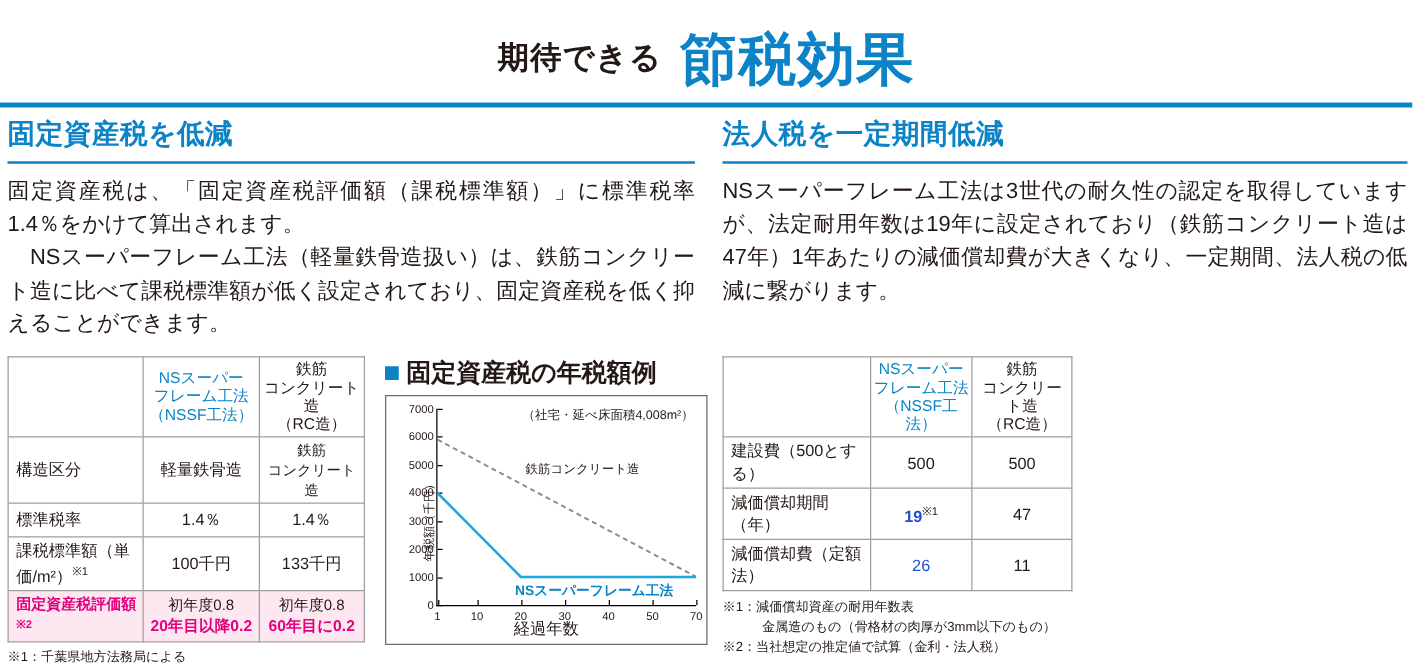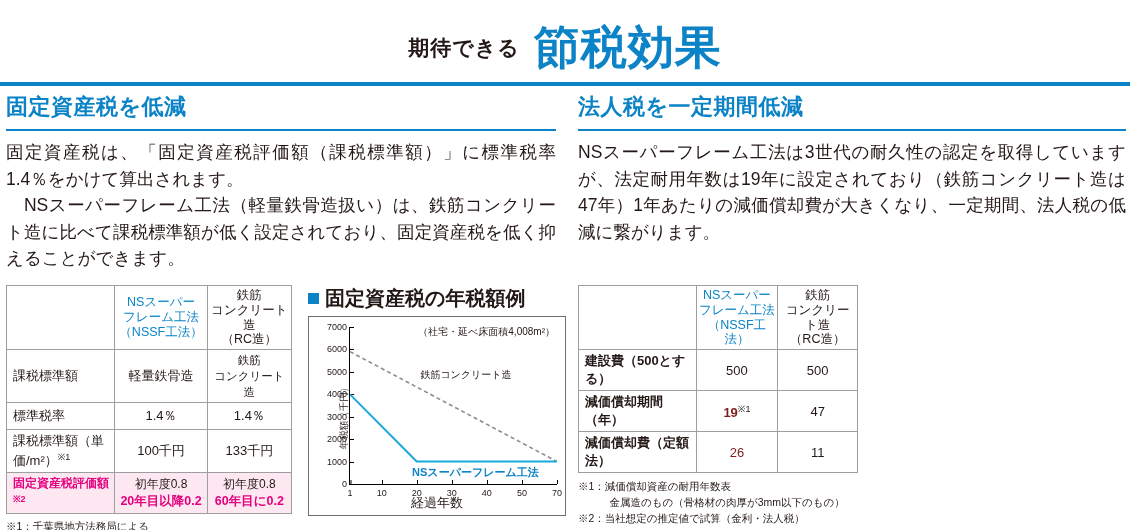--- a/index.html
+++ b/index.html
@@ -8,21 +8,21 @@
     width:1130px; height:530px;
     font-family:"Liberation Sans", sans-serif;
     color:#231815; background:#ffffff;
     position:relative; overflow:hidden;
   }
   .page { position:relative; width:1130px; height:530px; }
 
   
   .header { position:absolute; left:0; top:0; width:1130px; height:78px; }
   .header-inner { display:flex; align-items:flex-end; justify-content:center; height:70px; }
-  .header-pre { font-size:21px; font-weight:bold; letter-spacing:1px; margin-right:14px; margin-bottom:8px; }
+  .header-pre { font-size:25px; font-weight:bold; letter-spacing:1px; margin-right:14px; margin-bottom:8px; }
   .header-main { font-size:46px; font-weight:bold; color:#0b83c6; letter-spacing:1px; line-height:1; }
   .header-rule { position:absolute; left:0; top:82px; width:1130px; height:4px; background:#0b83c6; }
 
   
   .col { position:absolute; top:92px; }
   .col-left { left:6px; width:550px; }
   .col-right { left:578px; width:548px; }
 
   .sec-title { font-size:22px; font-weight:bold; color:#0b83c6; margin:0 0 7px 0; letter-spacing:0.5px; }
   .sec-title-underline { height:2px; background:#0b83c6; width:100%; margin-bottom:8px; }
@@ -59,24 +59,24 @@
   .ylabel { position:absolute; left:2px; top:50%; transform:translate(-0%, -50%) rotate(-90deg); transform-origin:center; font-size:9.5px; white-space:nowrap; }
   .xlabel { position:absolute; bottom:3px; left:0; width:100%; text-align:center; font-size:13px; }
   .chart-note { position:absolute; font-size:10px; }
   .series-lbl { position:absolute; font-size:10px; }
   .series-lbl.blue { color:#0b83c6; font-weight:bold; font-size:11px; }
 
   
   .right-lower { position:absolute; left:578px; top:285px; width:552px; }
   .tbl-right { width:280px; }
   .tbl-right td { height:31px; }
-  .tbl-right .c0 { width:118px; text-align:left; padding-left:6px;font-weight:bold; }
+  .tbl-right .c0 { width:118px; text-align:left; padding-left:6px; }
   .tbl-right .c1 { width:82px; }
   .tbl-right .c2 { width:80px; }
-  .blue-num { color:#7f1d1d; font-weight:bold; }
+  .blue-num { color:#1d4ed8; font-weight:bold; }
   .right-notes { font-size:10.5px; line-height:1.5; margin-top:6px; }
 </style>
 </head>
 <body>
 
 <div class="page">
 
   <div class="header">
     <div class="header-inner">
       <div class="header-pre">期待できる</div>
@@ -105,21 +105,21 @@
           <span>フレーム工法</span><br>
           <span>（NSSF工法）</span>
         </td>
         <td class="c2 hdr-plain">
           <span>鉄筋</span><br>
           <span>コンクリート造</span><br>
           <span>（RC造）</span>
         </td>
       </tr>
       <tr>
-        <td class="c0">課税標準額</td>
+        <td class="c0">構造区分</td>
         <td class="c1">軽量鉄骨造</td>
         <td class="c2">
           <span style="font-size:11.5px">鉄筋</span><br>
           <span style="font-size:11.5px">コンクリート造</span>
         </td>
       </tr>
       <tr>
         <td class="c0">標準税率</td>
         <td class="c1">1.4％</td>
         <td class="c2">1.4％</td>

